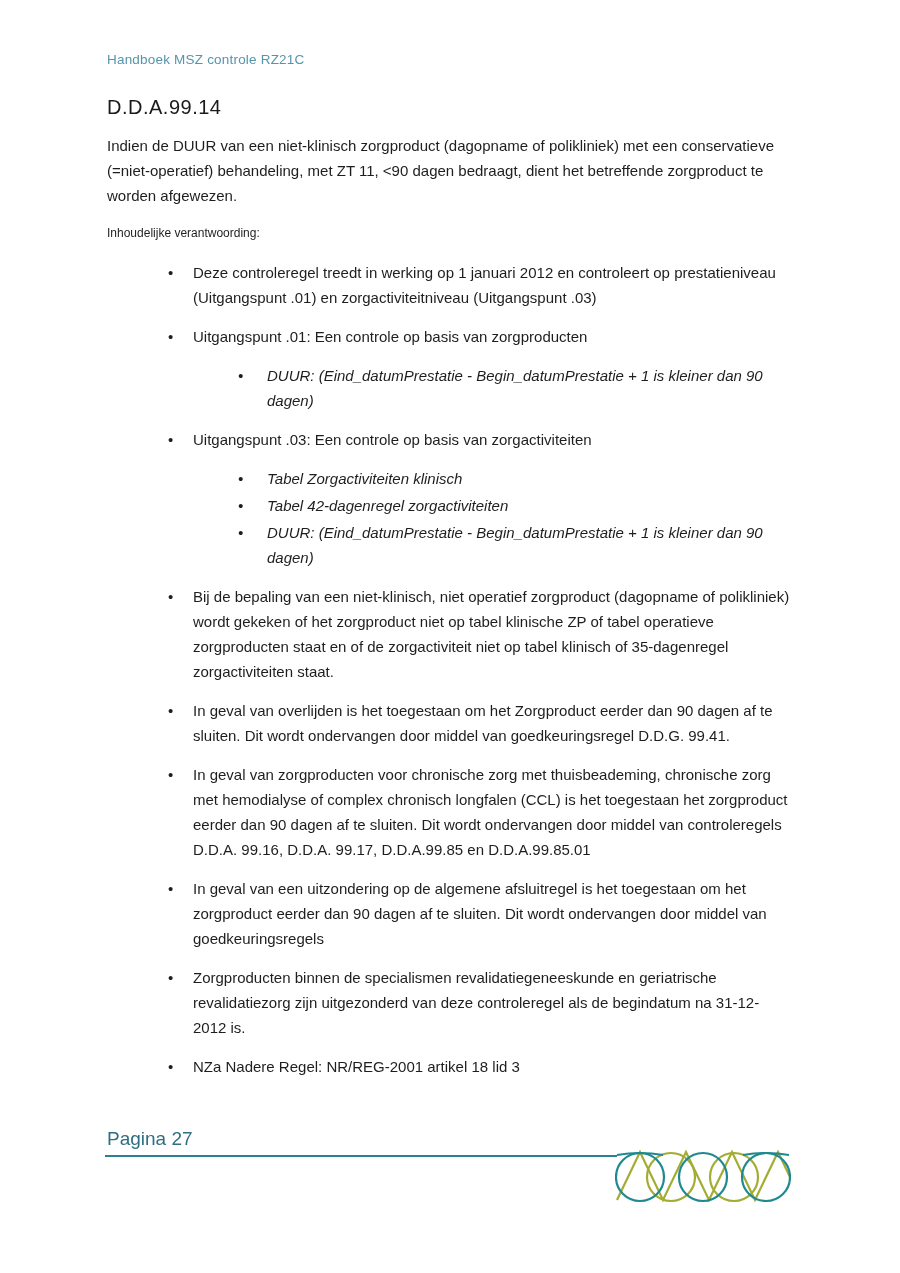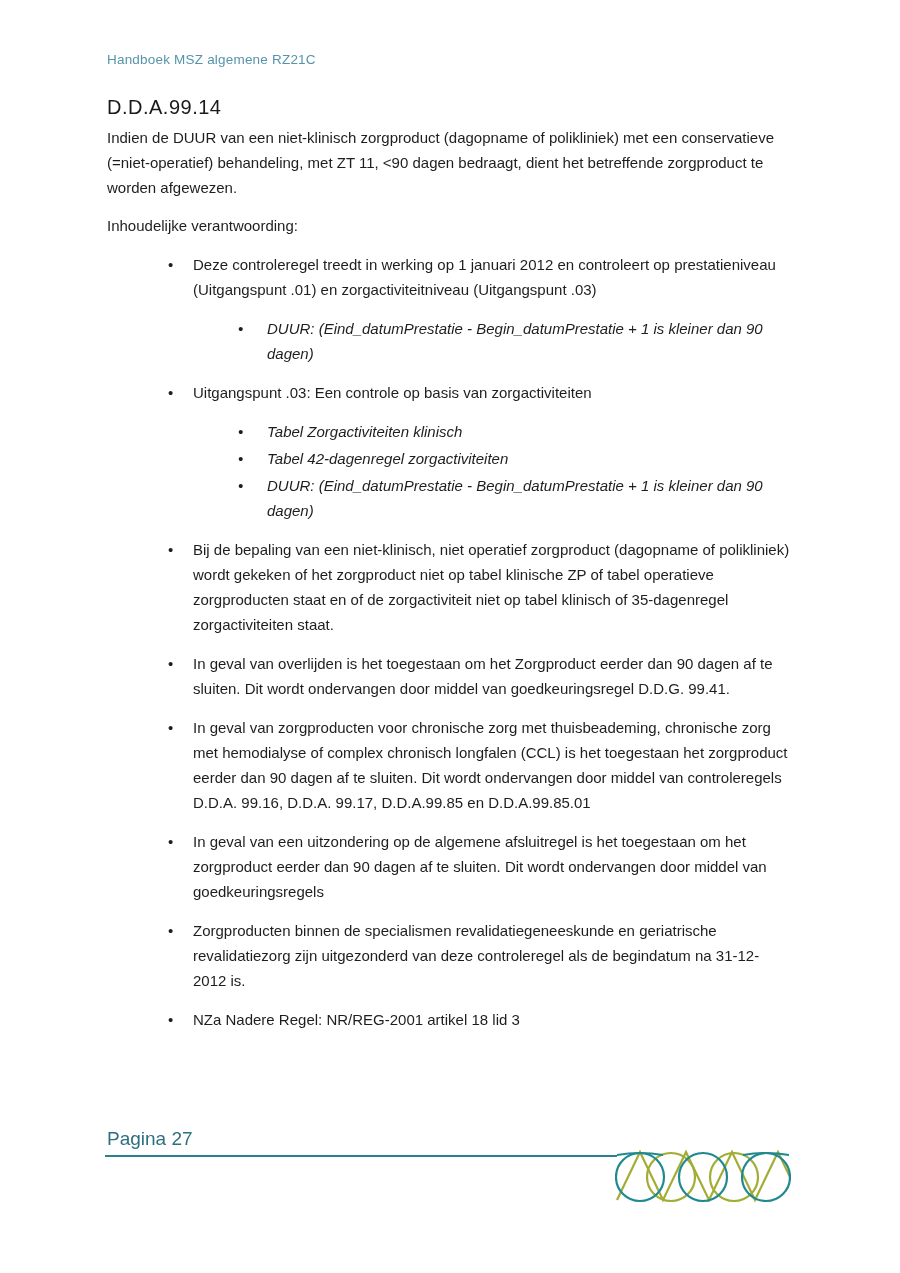--- a/index.html
+++ b/index.html
@@ -13,27 +13,27 @@
   }
   .page { position:absolute; inset:0; background:#ffffff; }
   .content { position:absolute; left:107px; top:52px; width:684px; }
 
   .doc-header {
     font-size:13.5px; color:#5694ab; letter-spacing:0.2px;
     margin-bottom:29px;
   }
   .doc-title {
     font-size:20px; font-weight:400; color:#1a1a1a;
-    letter-spacing:0.5px; margin-bottom:6px;
+    letter-spacing:0.5px; margin-bottom:14px;
   }
   .intro {
     font-size:15px; line-height:25px; margin-bottom:13px;
   }
   .section-heading {
-    font-size:15px; line-height:25px; margin-bottom:14px;
+    font-size:12px; line-height:25px; margin-bottom:14px;
   }
   ul.bullets { list-style:none; }
   .item {
     position:relative; font-size:15px; line-height:25px;
     margin-bottom:14px;
   }
   .item.l1 { padding-left:86px; }
   .item.l1::before { content:"\2022"; position:absolute; left:61px; top:0; }
   .item.l2 { padding-left:160px;font-style:italic; }
   .item.l2::before { content:"\2022"; position:absolute; left:131px; top:0; }
@@ -52,30 +52,31 @@
   .footer-logo {
     position:absolute; right:0; top:21px; width:176px; height:58px;
   }
 </style>
 </head>
 <body>
 
 <div class="page">
   <div class="content">
 
-    <div class="doc-header">Handboek MSZ algemene RZ21C</div>
+    <div class="doc-header">Handboek MSZ controle RZ21C</div>
 
     <h1 class="doc-title">D.D.A.99.14</h1>
 
     <p class="intro">Indien de DUUR van een niet-klinisch zorgproduct (dagopname of polikliniek) met een conservatieve (=niet-operatief) behandeling, met ZT 11, &lt;90 dagen bedraagt, dient het betreffende zorgproduct te worden afgewezen.</p>
 
     <p class="section-heading">Inhoudelijke verantwoording:</p>
 
     <ul class="bullets">
       <li class="item l1">Deze controleregel treedt in werking op 1 januari 2012 en controleert op prestatieniveau (Uitgangspunt .01) en zorgactiviteitniveau (Uitgangspunt .03)</li>
+      <li class="item l1">Uitgangspunt .01: Een controle op basis van zorgproducten</li>
       <li class="item l2">DUUR: (Eind_datumPrestatie - Begin_datumPrestatie + 1 is kleiner dan 90 dagen)</li>
       <li class="item l1">Uitgangspunt .03: Een controle op basis van zorgactiviteiten</li>
       <li class="item l2 tight">Tabel Zorgactiviteiten klinisch</li>
       <li class="item l2 tight">Tabel 42-dagenregel zorgactiviteiten</li>
       <li class="item l2">DUUR: (Eind_datumPrestatie - Begin_datumPrestatie + 1 is kleiner dan 90 dagen)</li>
       <li class="item l1">Bij de bepaling van een niet-klinisch, niet operatief zorgproduct (dagopname of polikliniek) wordt gekeken of het zorgproduct niet op tabel klinische ZP of tabel operatieve zorgproducten staat en of de zorgactiviteit niet op tabel klinisch of 35-dagenregel zorgactiviteiten staat.</li>
       <li class="item l1">In geval van overlijden is het toegestaan om het Zorgproduct eerder dan 90 dagen af te sluiten. Dit wordt ondervangen door middel van goedkeuringsregel D.D.G. 99.41.</li>
       <li class="item l1">In geval van zorgproducten voor chronische zorg met thuisbeademing, chronische zorg met hemodialyse of complex chronisch longfalen (CCL) is het toegestaan het zorgproduct eerder dan 90 dagen af te sluiten. Dit wordt ondervangen door middel van controleregels D.D.A. 99.16, D.D.A. 99.17, D.D.A.99.85 en D.D.A.99.85.01</li>
       <li class="item l1">In geval van een uitzondering op de algemene afsluitregel is het toegestaan om het zorgproduct eerder dan 90 dagen af te sluiten. Dit wordt ondervangen door middel van goedkeuringsregels</li>
       <li class="item l1">Zorgproducten binnen de specialismen revalidatiegeneeskunde en geriatrische revalidatiezorg zijn uitgezonderd van deze controleregel als de begindatum na 31-12-2012 is.</li>

